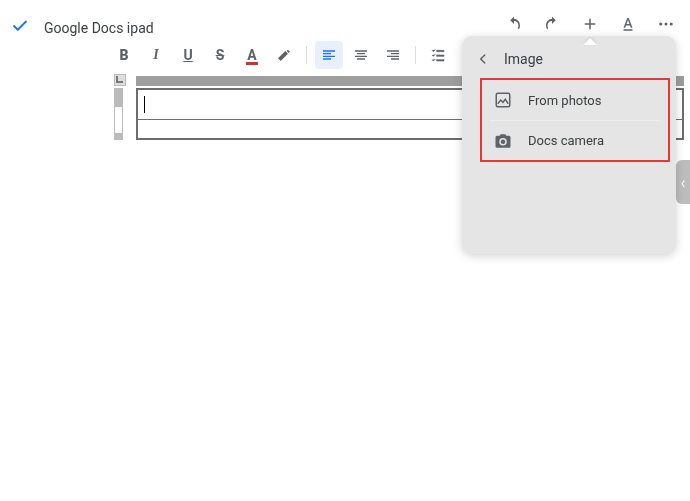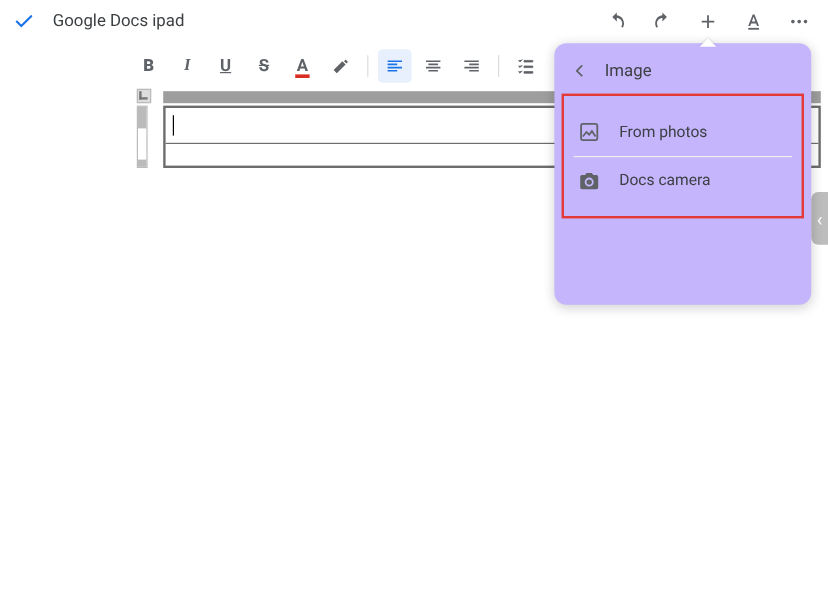--- a/index.html
+++ b/index.html
@@ -7,21 +7,21 @@
     width: 690px;
     height: 501px;
     font-family: -apple-system, BlinkMacSystemFont, "Segoe UI", Roboto, Arial, sans-serif;
     background: #fff;
     overflow: hidden;
     position: relative;
   }
   
   .topbar {
     display: flex;
-    align-items: center;
+    align-items: flex-end;
     height: 36px;
     padding: 0 10px;
   }
   .check {
     width: 20px; height: 20px;
     display: flex; align-items: center; justify-content: center;
     color: #1a73e8;
     margin-right: 14px;
     cursor: pointer;
   }
@@ -148,21 +148,21 @@
     top: 29px; left:0; right:0;
     height:1px; background:#6d6d6d;
   }
 
   
   .panel {
     position: absolute;
     top: 36px; right: 14px;
     width: 214px;
     height: 218px;
-    background: #c4b5fd;
+    background: #e5e5e5;
     border-radius: 10px;
     box-shadow: 0 2px 10px rgba(0,0,0,0.18);
     z-index: 10;
     padding-top: 4px;
   }
   .panel-header {
     display: flex; align-items: center;
     height: 38px;
     padding: 0 10px;
   }
@@ -171,23 +171,23 @@
     display:flex; align-items:center; justify-content:center;
     color: #5f6368;
     cursor:pointer;
     margin-right: 10px;
   }
   .panel-header .title {
     font-size: 14px;
     color: #3c4043;
   }
   .highlight-box {
-    margin: 0 6px 6px 6px;
+    margin: 0 6px 6px 18px;
     border: 2px solid #e53935;
-    padding: 10px 0;
+    padding: 0 0;
   }
   .menu-item {
     display: flex; align-items: center;
     height: 40px;
     padding: 0 10px;
     cursor: pointer;
   }
   .menu-item + .menu-item { border-top: 1px solid #eee; margin:0 8px; padding:0 2px;}
   .highlight-box .menu-item:first-child{ margin:0 8px; padding:0 2px;}
   .menu-item .mi-icon {

